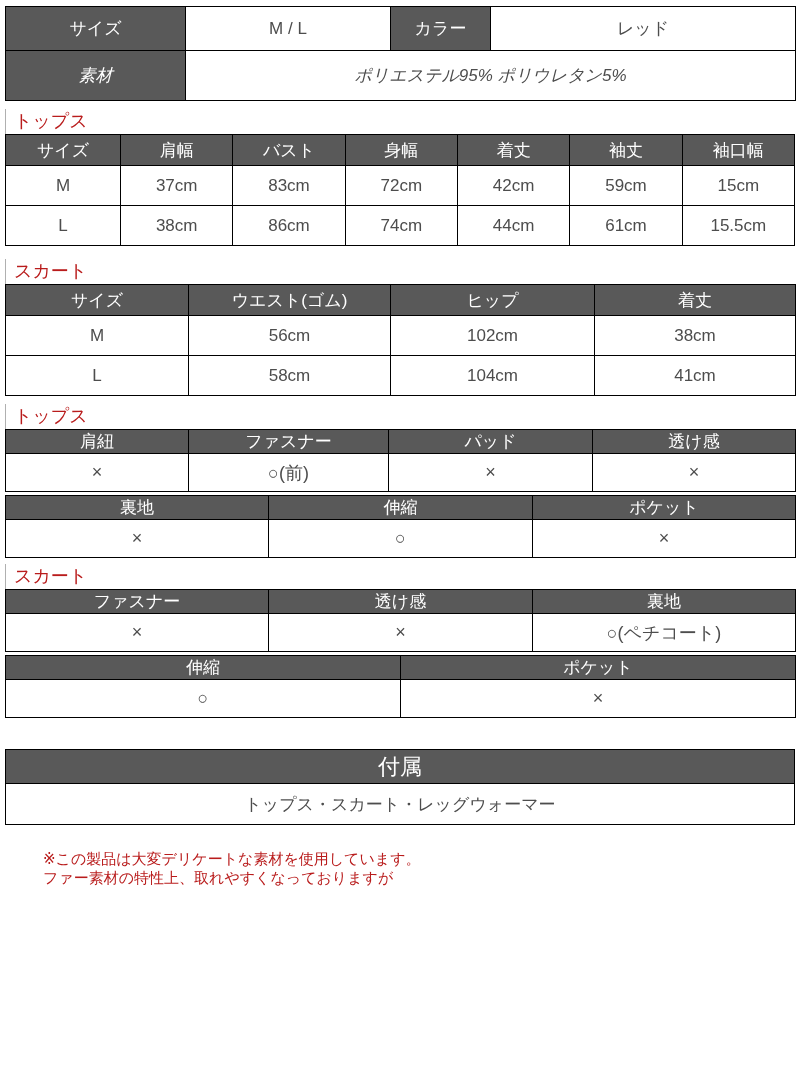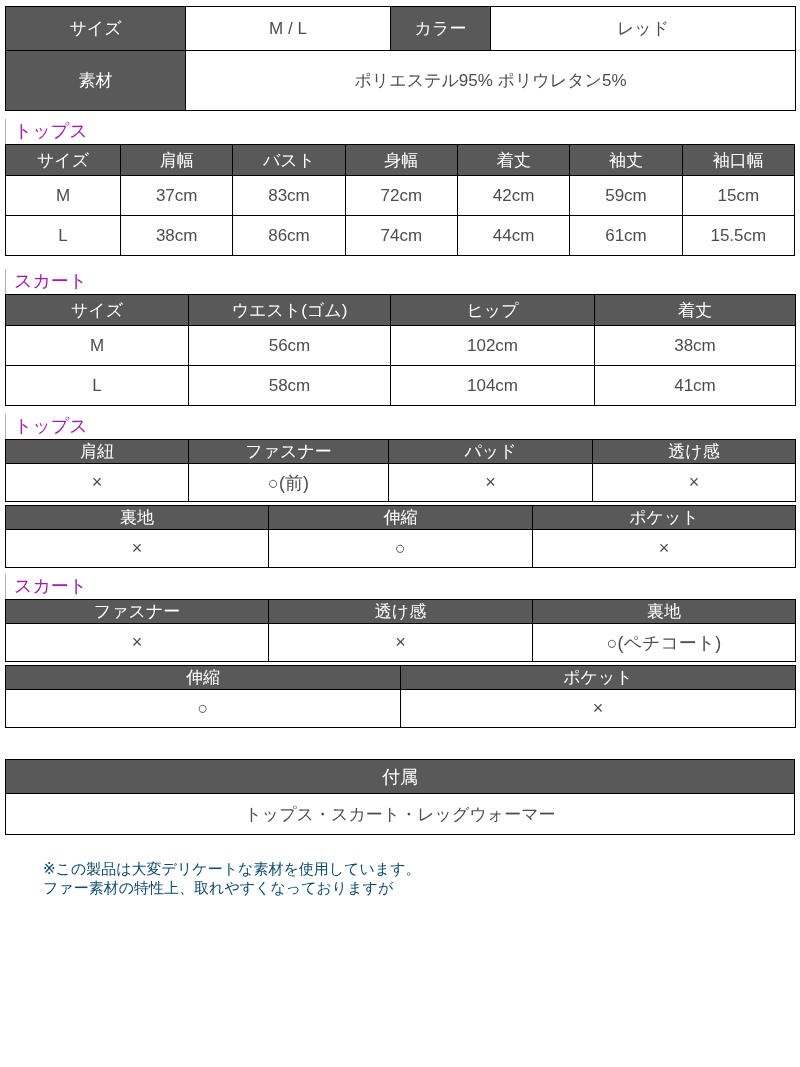--- a/index.html
+++ b/index.html
@@ -28,47 +28,47 @@
     overflow: hidden;
     white-space: nowrap;
   }
   .hd {
     background: var(--header-bg, #595959);
     color: var(--header-text, #ffffff);
   }
 
   .section-label {
     font-size: 18px;
-    color: #a21caf;
+    color: #b91c1c;
     padding: 1px 0 2px 8px;
     border-left: 1px solid #b0b0b0;
     line-height: 22px;
   }
   .mt8  { margin-top: 8px; }
   .mt13 { margin-top: 13px; }
   .mt6  { margin-top: 6px; }
 
   
   .r44 td { height: 44px; }
-  .r50 td { height: 60px; }
+  .r50 td { height: 50px; font-style: italic; }
   .r30 td { height: 31px; }
   .r39 td { height: 40px; }
   .rfh td { height: 16px; }  
   .rfv td { height: 38px; font-size: 18px; } 
   .gap3 { margin-bottom: 3px; }
 
   .acc-table { margin-top: 31px; }
-  .acc-table .rh td { height: 34px; font-size: 18px; }
+  .acc-table .rh td { height: 34px; font-size: 22px; }
   .acc-table .rv td { height: 41px; font-size: 17px; }
 
   .notes {
     margin: 24px 0 16px 38px;
     font-size: 15px;
     line-height: 19px;
-    color: #0c4a6e;
+    color: #b91c1c;
   }
   .notes div { white-space: nowrap; }
 </style>
 </head>
 <body>
 
 <div class="wrap">
 
   <table>
     <colgroup>

